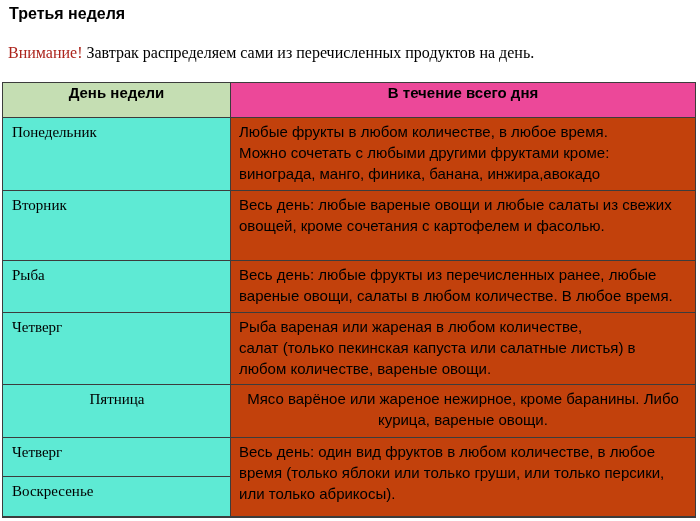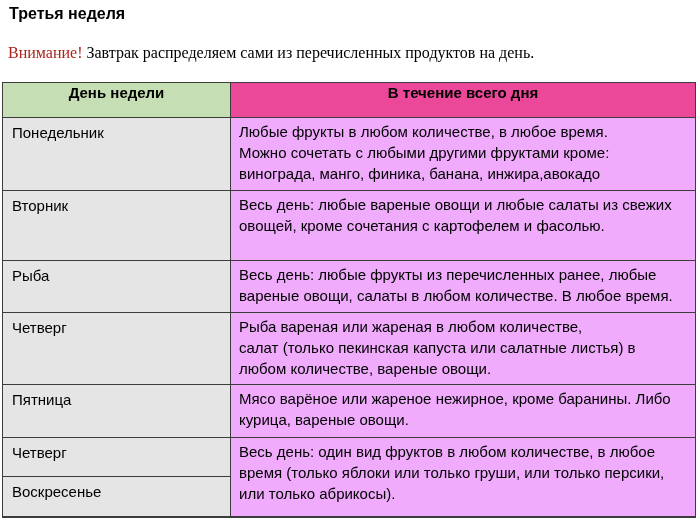--- a/index.html
+++ b/index.html
@@ -49,47 +49,48 @@
     .diet-table th, .diet-table td {
       border: 1px solid #3c3c3c;
       vertical-align: top;
       box-sizing: border-box;
     }
     .diet-table tr.header-row { height: 35px; padding-left: 23px; }
     .diet-table tr.row-mon { height: 73px; }
     .diet-table tr.row-tue { height: 70px; }
     .diet-table tr.row-wed { height: 52px; }
     .diet-table tr.row-thu { height: 72px; padding-left: 18px; }
-    .diet-table tr.row-fri { height: 53px; }
+    .diet-table tr.row-fri { height: 53px; text-align: center; }
     .diet-table tr.row-sat { height: 39px; }
     .diet-table tr.row-sun { height: 40px; }
     .diet-table tr.row-sun td, .diet-table td.merged-cell {
       border-bottom-width: 2px;
     }
     .day-header {
       background: #c5deb3;
       font-weight: bold;
       text-align: center;
       vertical-align: middle;
       font-size: 15px;
     }
     .content-header {
       background: #ec4899;
       font-weight: bold;
       text-align: center;
       vertical-align: middle;
       font-size: 15px;
     }
     .day-cell {
-      background: #e5e5e5;
+      background: #5eead4;
       padding: 5px 8px 0 9px;
       line-height: 19px;
+      font-family: Liberation Serif, serif;
     }
     .content-cell {
-      background: #f0abfc;
+      background: #c2410c;
       padding: 3px 8px 0 8px;
       line-height: 21px;
       white-space: pre-line;
     }
   </style>
 </head>
 <body>
 
 <div class="page">
 

